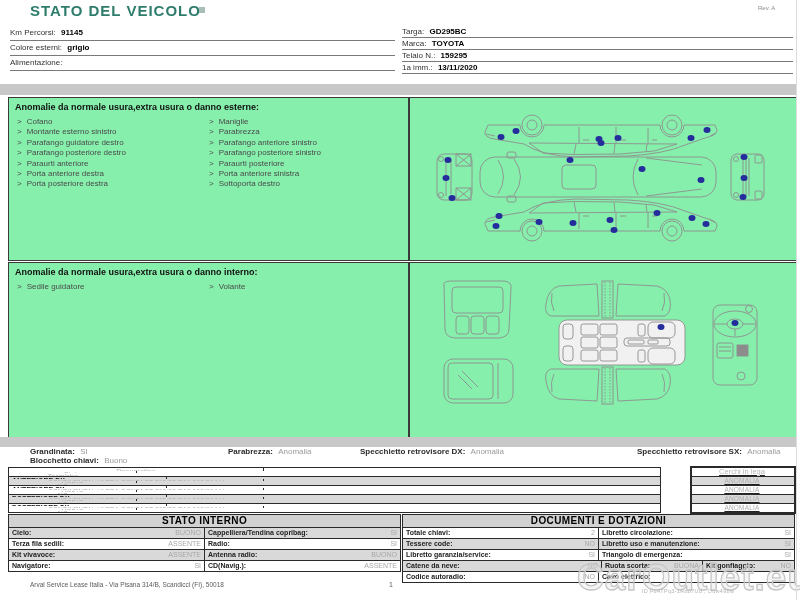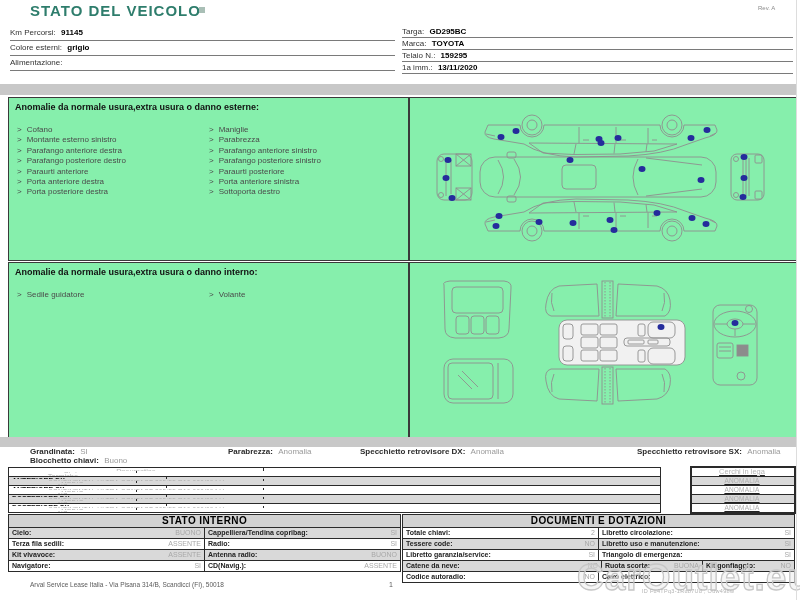--- a/index.html
+++ b/index.html
@@ -18,21 +18,21 @@
   .info-row.tall{height:14px;line-height:14px;}
   .info-row.short{height:11px;line-height:11px;}
   .info-row .val{font-weight:bold;color:#000;margin-left:3px;}
 
   
   .band{position:absolute;left:0;width:796px;background:#c8c8c8;}
 
   
   .panel{position:absolute;border:1px solid #3a3a3a;background:#86efac;}
   .panel-heading{position:absolute;top:4px;left:6px;font-size:9px;font-weight:bold;color:#111;}
-  .anomaly-col{position:absolute;top:19px;font-size:8px;color:#4a4a4a;line-height:10.4px;white-space:nowrap;margin-top:8px;}
+  .anomaly-col{position:absolute;top:19px;font-size:8px;color:#4a4a4a;line-height:10.4px;white-space:nowrap;}
   .anomaly-col .blt{margin-right:5px;color:#4a4a4a;}
 
   
   .diagram svg{display:block;}
   .sk{stroke:#8f8f8f;stroke-width:0.9;fill:none;}
   .sk-light{stroke:#8f8f8f;stroke-width:0.9;fill:#f1f1f1;}
   .sk-dark{stroke:#8f8f8f;stroke-width:0.9;fill:#8c8c8c;}
   .dots-layer{position:absolute;left:0;top:0;right:0;bottom:0;}
   .dmg-dot{position:absolute;width:7px;height:6px;border-radius:50%;
            background:#252c9c;transform:translate(-50%,-50%);}
@@ -125,21 +125,21 @@
     </div>
   </div>
 
   <div class="band" style="top:84px;height:11px;"></div>
 
   <div class="panel" style="left:8px;top:97px;width:399px;height:162px;">
     <div class="panel-heading">Anomalie da normale usura,extra usura o danno esterne:</div>
     <div class="anomaly-col" style="left:8px;">
       <div><span class="blt">&gt;</span><span>Cofano</span></div>
       <div><span class="blt">&gt;</span><span>Montante esterno sinistro</span></div>
-      <div><span class="blt">&gt;</span><span>Parafango anteriore destra</span></div>
+      <div><span class="blt">&gt;</span><span>Parafango guidatore destro</span></div>
       <div><span class="blt">&gt;</span><span>Parafango posteriore destro</span></div>
       <div><span class="blt">&gt;</span><span>Paraurti anteriore</span></div>
       <div><span class="blt">&gt;</span><span>Porta anteriore destra</span></div>
       <div><span class="blt">&gt;</span><span>Porta posteriore destra</span></div>
     </div>
     <div class="anomaly-col" style="left:200px;">
       <div><span class="blt">&gt;</span><span>Maniglie</span></div>
       <div><span class="blt">&gt;</span><span>Parabrezza</span></div>
       <div><span class="blt">&gt;</span><span>Parafango anteriore sinistro</span></div>
       <div><span class="blt">&gt;</span><span>Parafango posteriore sinistro</span></div>

